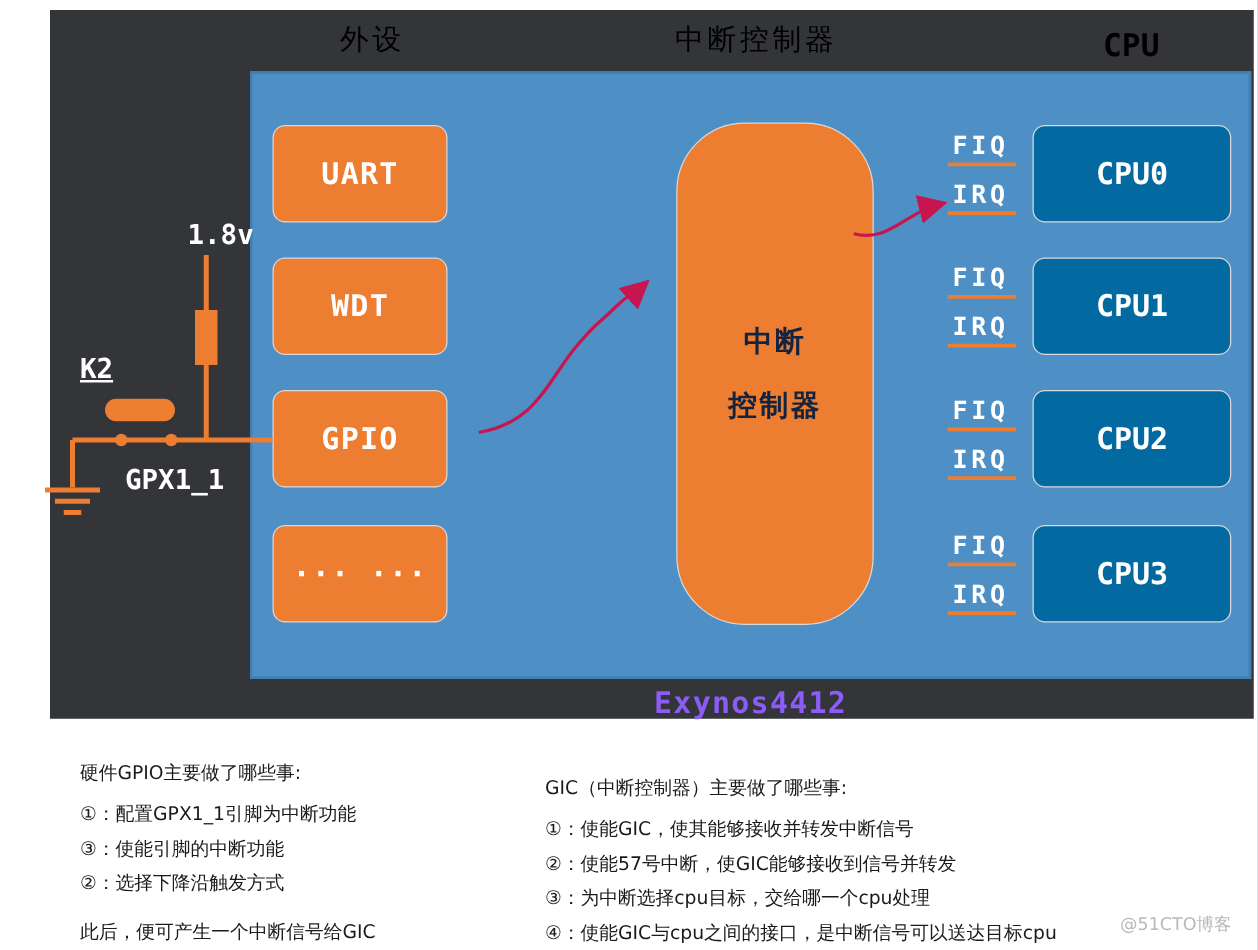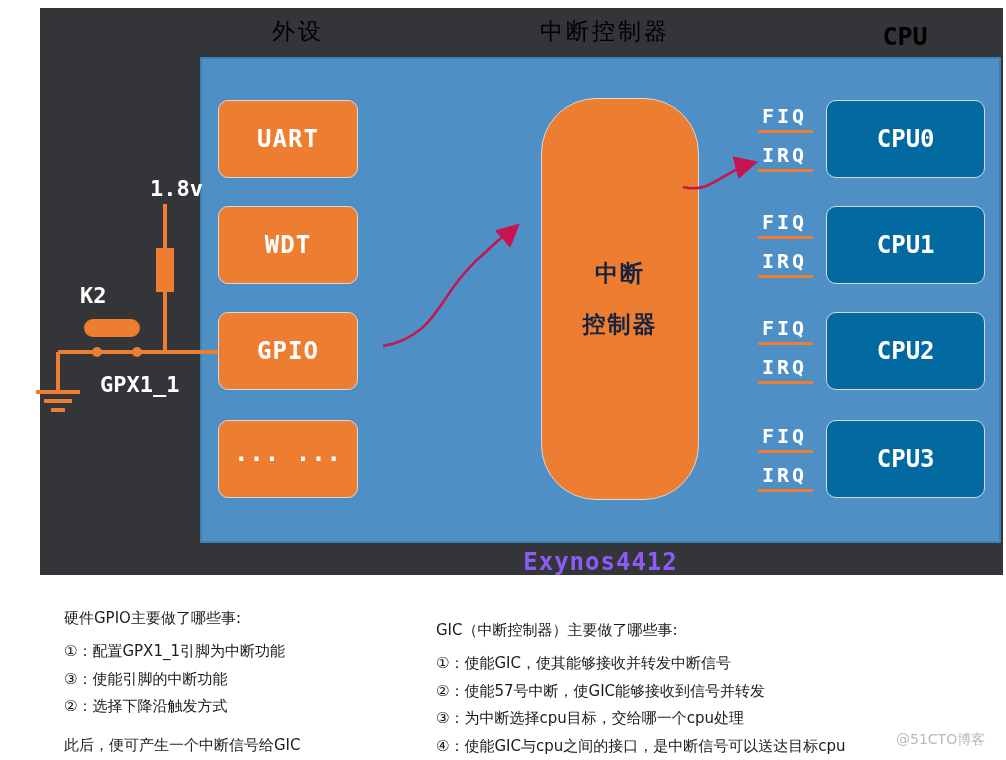--- a/index.html
+++ b/index.html
@@ -105,21 +105,21 @@
     </div>
     <div class="cpu-box">CPU3</div>
   </div>
 
   <div class="chip-label">Exynos4412</div>
 
   <div class="clabel" style="left:150px; top:176px;text-align:right;">1.8v</div>
   <div class="cline" style="left:163px; top:204px; width:4px; height:148px;"></div>
   <div class="resistor"></div>
   <div class="cline" style="left:58px; top:350px; width:160px; height:4px;"></div>
-  <div class="clabel" style="left:80px; top:283px;">K2</div>
+  <div class="clabel" style="left:64px; top:283px;text-decoration:underline;">K2</div>
   <div class="push-button"></div>
   <div class="dot" style="left:92px; top:347px;"></div>
   <div class="dot" style="left:132px; top:347px;"></div>
   <div class="cline" style="left:56px; top:352px; width:4px; height:38px;"></div>
   <div class="cline" style="left:36px; top:390px; width:44px; height:4px;"></div>
   <div class="cline" style="left:44px; top:399px; width:28px; height:4px;"></div>
   <div class="cline" style="left:51px; top:408px; width:14px; height:4px;"></div>
   <div class="clabel" style="left:100px; top:372px;">GPX1_1</div>
 
   <svg class="arrow-layer" viewBox="0 0 1006 580" xmlns="http://www.w3.org/2000/svg">

